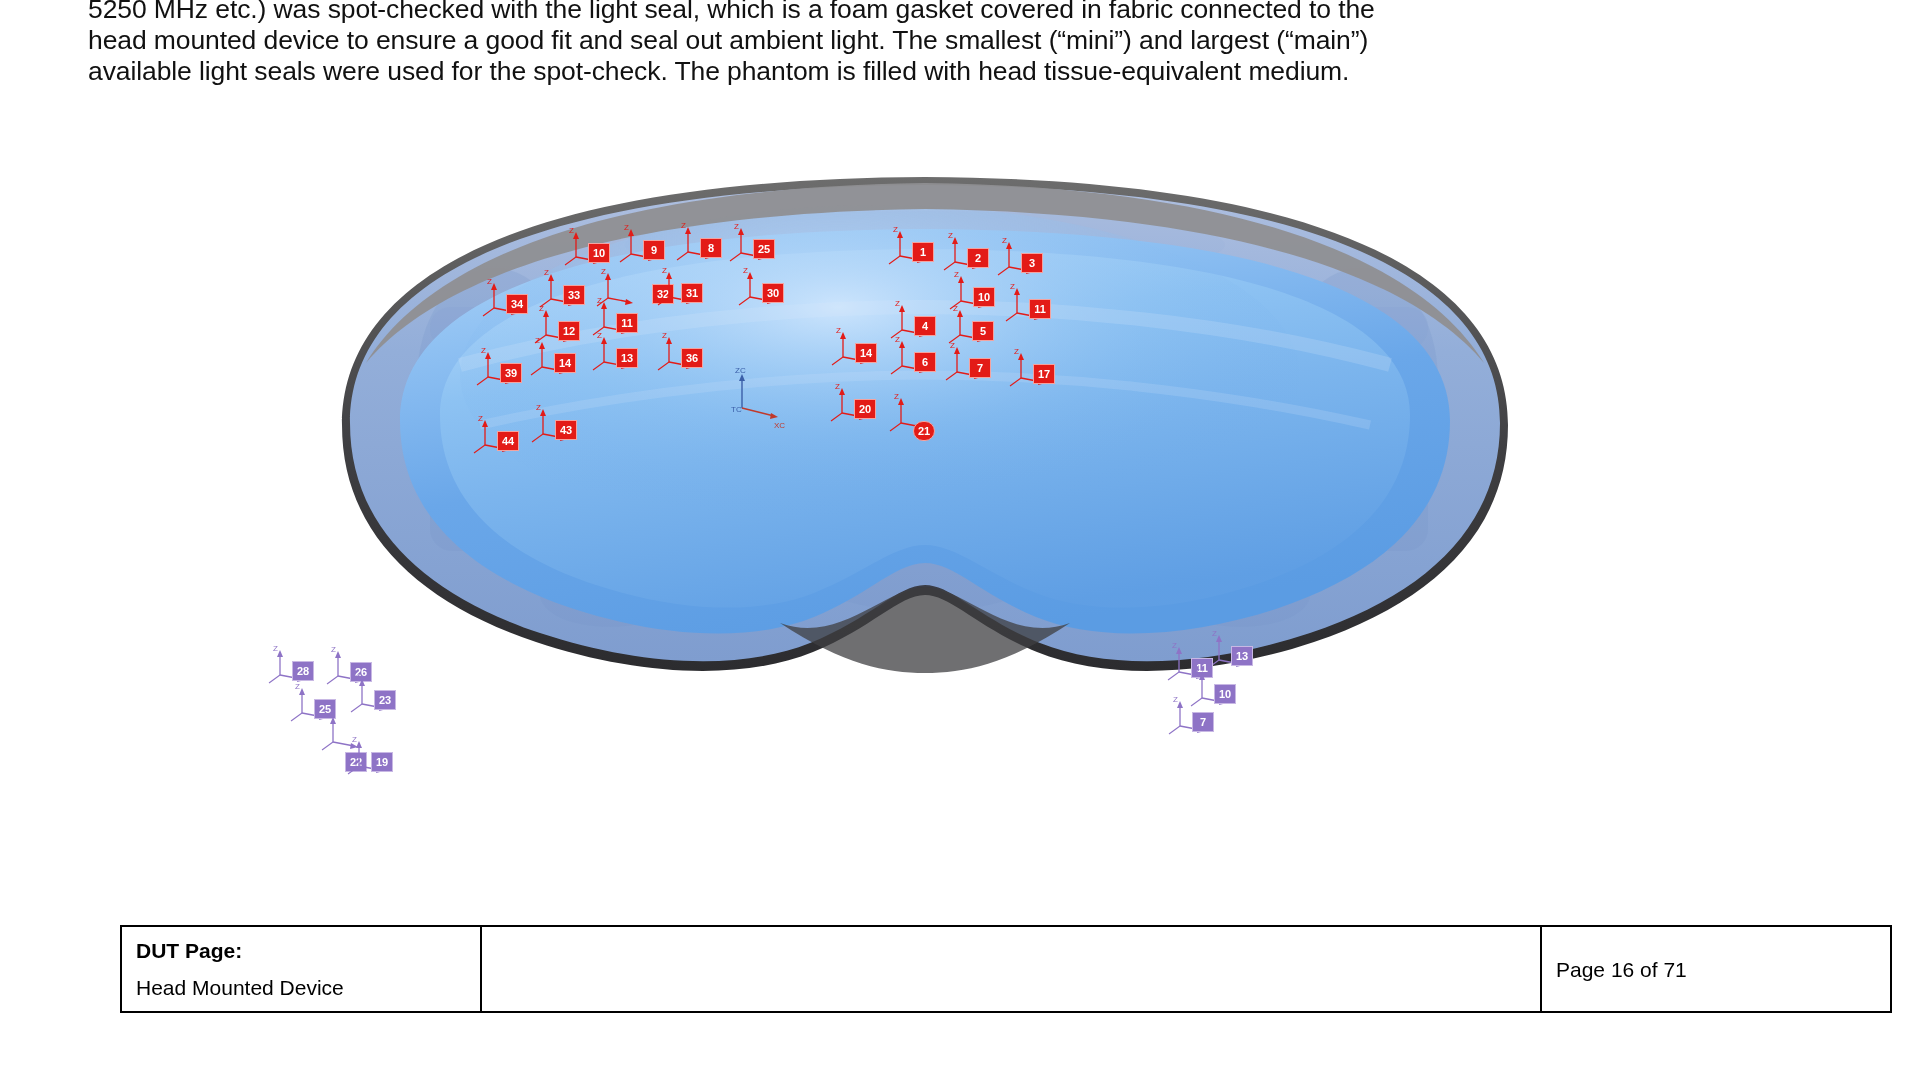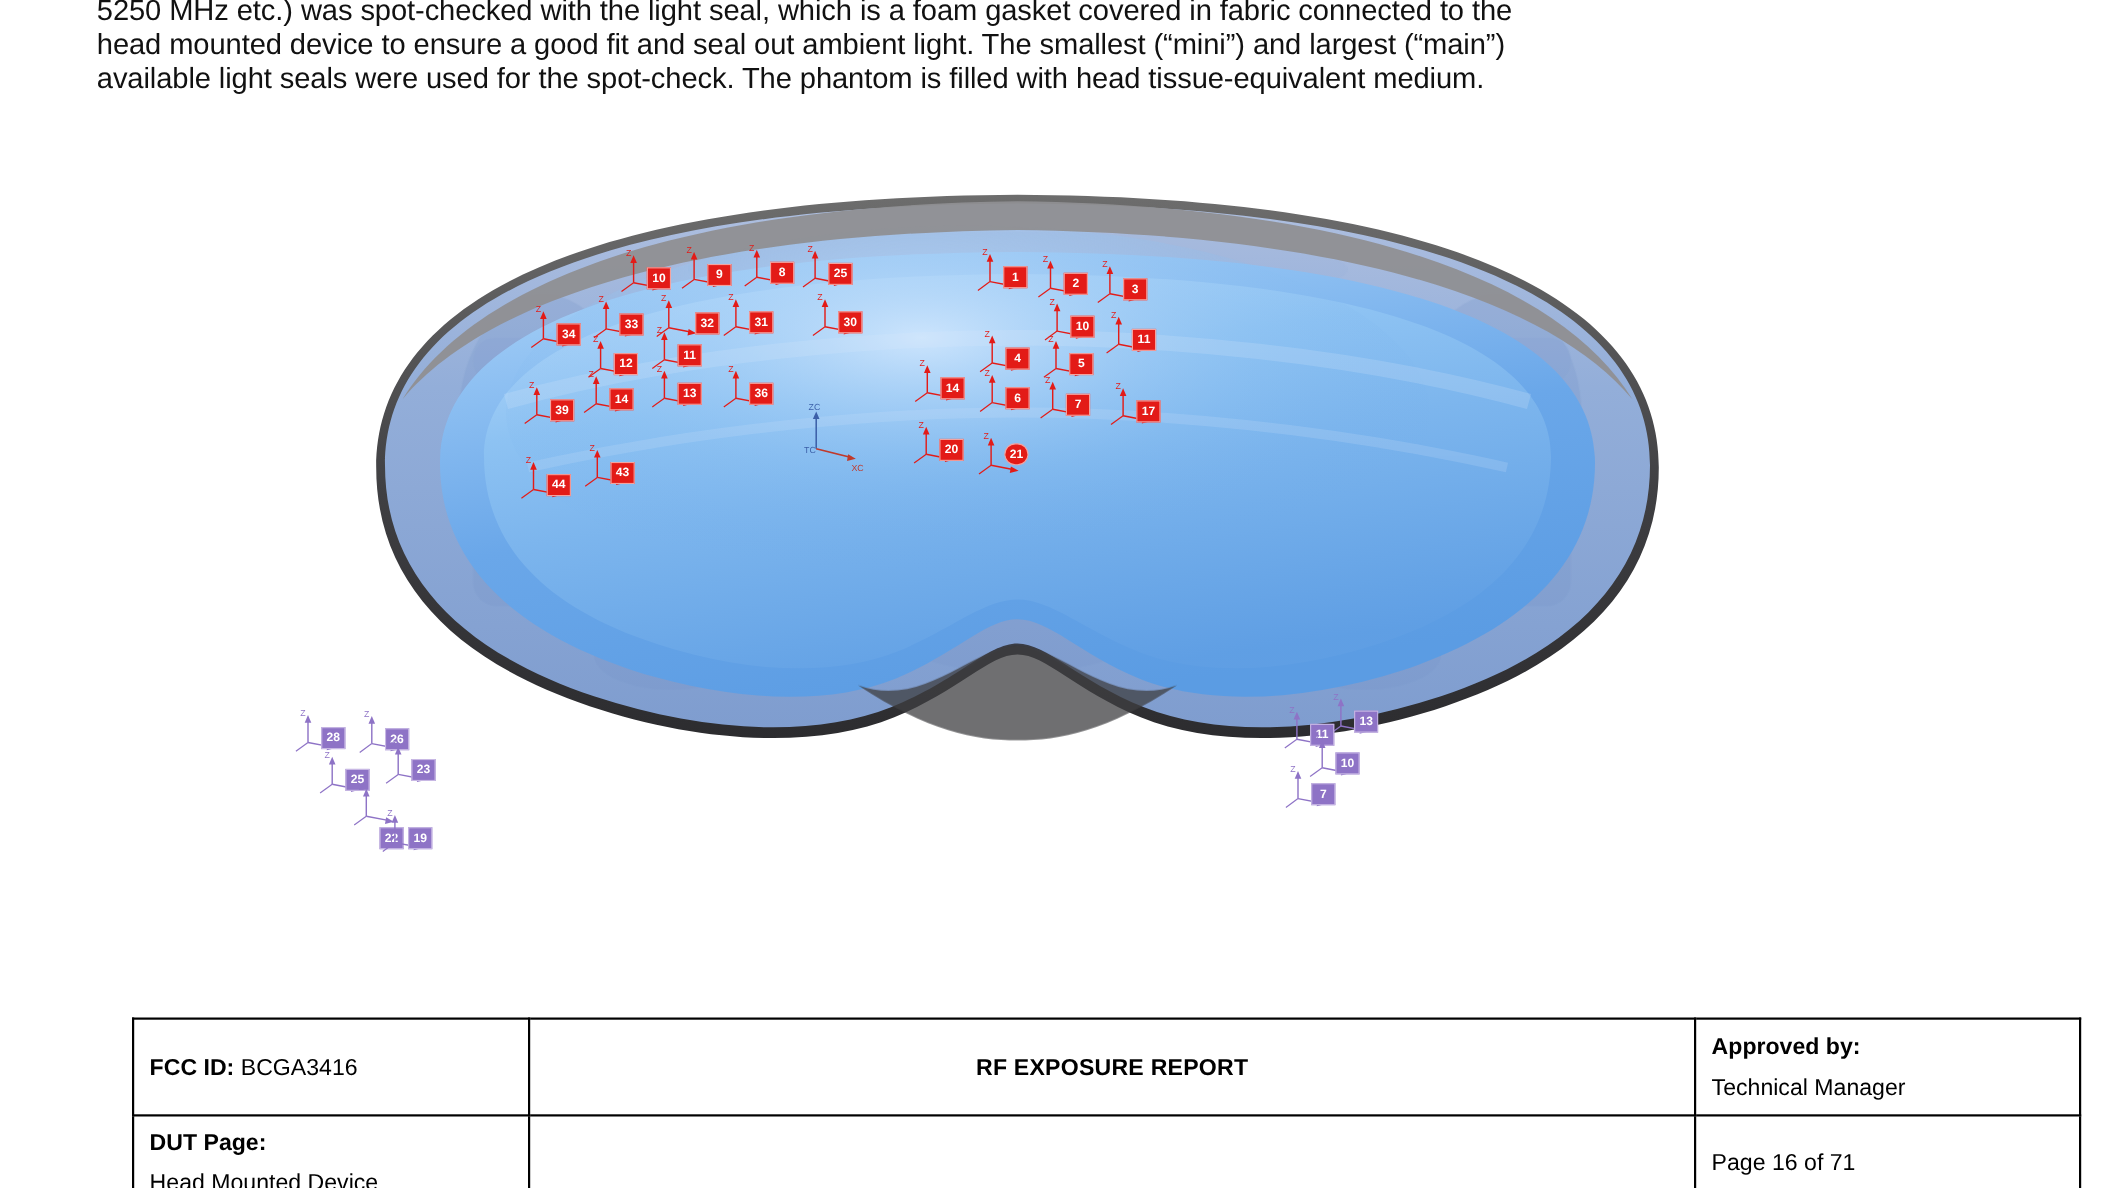--- a/index.html
+++ b/index.html
@@ -324,21 +324,21 @@
         </svg></div>
       <div class="marker red" style="left: 563px; top: 185px;">33</div>
       <div class="axis-glyph" style="left: 594px; top: 168px;"><svg width="42" height="42" viewBox="0 0 42 42">
           <line x1="14" y1="30" x2="14" y2="9" stroke="#e31b17" stroke-width="1.3"></line>
           <polygon points="14,5 11,12 17,12" fill="#e31b17"></polygon>
           <line x1="14" y1="30" x2="35" y2="34" stroke="#e31b17" stroke-width="1.3"></line>
           <polygon points="39,35 32,31 31,37" fill="#e31b17"></polygon>
           <line x1="14" y1="30" x2="3" y2="38" stroke="#e31b17" stroke-width="1.1"></line>
           <text x="7" y="6" font-family="Liberation Sans, sans-serif" font-size="8" fill="#e31b17">Z</text>
         </svg></div>
-      <div class="marker red" style="left: 632px; top: 184px;">32</div>
+      <div class="marker red" style="left: 652px; top: 184px;">32</div>
       <div class="axis-glyph" style="left: 655px; top: 167px;"><svg width="42" height="42" viewBox="0 0 42 42">
           <line x1="14" y1="30" x2="14" y2="9" stroke="#e31b17" stroke-width="1.3"></line>
           <polygon points="14,5 11,12 17,12" fill="#e31b17"></polygon>
           <line x1="14" y1="30" x2="35" y2="34" stroke="#e31b17" stroke-width="1.3"></line>
           <polygon points="39,35 32,31 31,37" fill="#e31b17"></polygon>
           <line x1="14" y1="30" x2="3" y2="38" stroke="#e31b17" stroke-width="1.1"></line>
           <text x="7" y="6" font-family="Liberation Sans, sans-serif" font-size="8" fill="#e31b17">Z</text>
         </svg></div>
       <div class="marker red" style="left: 681px; top: 183px;">31</div>
       <div class="axis-glyph" style="left: 736px; top: 167px;"><svg width="42" height="42" viewBox="0 0 42 42">
@@ -486,21 +486,21 @@
         </svg></div>
       <div class="marker red" style="left: 854px; top: 299px;">20</div>
       <div class="axis-glyph" style="left: 887px; top: 293px;"><svg width="42" height="42" viewBox="0 0 42 42">
           <line x1="14" y1="30" x2="14" y2="9" stroke="#e31b17" stroke-width="1.3"></line>
           <polygon points="14,5 11,12 17,12" fill="#e31b17"></polygon>
           <line x1="14" y1="30" x2="35" y2="34" stroke="#e31b17" stroke-width="1.3"></line>
           <polygon points="39,35 32,31 31,37" fill="#e31b17"></polygon>
           <line x1="14" y1="30" x2="3" y2="38" stroke="#e31b17" stroke-width="1.1"></line>
           <text x="7" y="6" font-family="Liberation Sans, sans-serif" font-size="8" fill="#e31b17">Z</text>
         </svg></div>
-      <div class="marker red" style="left: 913px; top: 303px; border-radius: 10px;">21</div>
+      <div class="marker red" style="left: 913px; top: 321px; border-radius: 10px;">21</div>
       <div class="axis-glyph" style="left: 529px; top: 304px;"><svg width="42" height="42" viewBox="0 0 42 42">
           <line x1="14" y1="30" x2="14" y2="9" stroke="#e31b17" stroke-width="1.3"></line>
           <polygon points="14,5 11,12 17,12" fill="#e31b17"></polygon>
           <line x1="14" y1="30" x2="35" y2="34" stroke="#e31b17" stroke-width="1.3"></line>
           <polygon points="39,35 32,31 31,37" fill="#e31b17"></polygon>
           <line x1="14" y1="30" x2="3" y2="38" stroke="#e31b17" stroke-width="1.1"></line>
           <text x="7" y="6" font-family="Liberation Sans, sans-serif" font-size="8" fill="#e31b17">Z</text>
         </svg></div>
       <div class="marker red" style="left: 555px; top: 320px;">43</div>
       <div class="axis-glyph" style="left: 471px; top: 315px;"><svg width="42" height="42" viewBox="0 0 42 42">
@@ -603,31 +603,20 @@
           <line x1="14" y1="30" x2="3" y2="38" stroke="#8e73c6" stroke-width="1.1"></line>
           <text x="7" y="6" font-family="Liberation Sans, sans-serif" font-size="8" fill="#8e73c6">Z</text>
         </svg></div>
       <div class="marker purple" style="left: 1192px; top: 612px;">7</div>
     </div>
 
 </div>
 
 <table id="footer-table">
   <tbody>
-    <tr class="row-1">
-      <td class="col-a">
-        <span class="lbl-bold">FCC ID:</span>
-        <span>BCGA3416</span>
-      </td>
-      <td class="col-b cell-title">RF EXPOSURE REPORT</td>
-      <td class="col-c">
-        <span class="stack-line lbl-bold">Approved by:</span>
-        <span class="stack-line sp">Technical Manager</span>
-      </td>
-    </tr>
     <tr class="row-2">
       <td class="col-a">
         <span class="stack-line lbl-bold">DUT Page:</span>
         <span class="stack-line sp">Head Mounted Device</span>
       </td>
       <td class="col-b"></td>
       <td class="col-c">Page 16 of 71</td>
     </tr>
   </tbody>
 </table>

